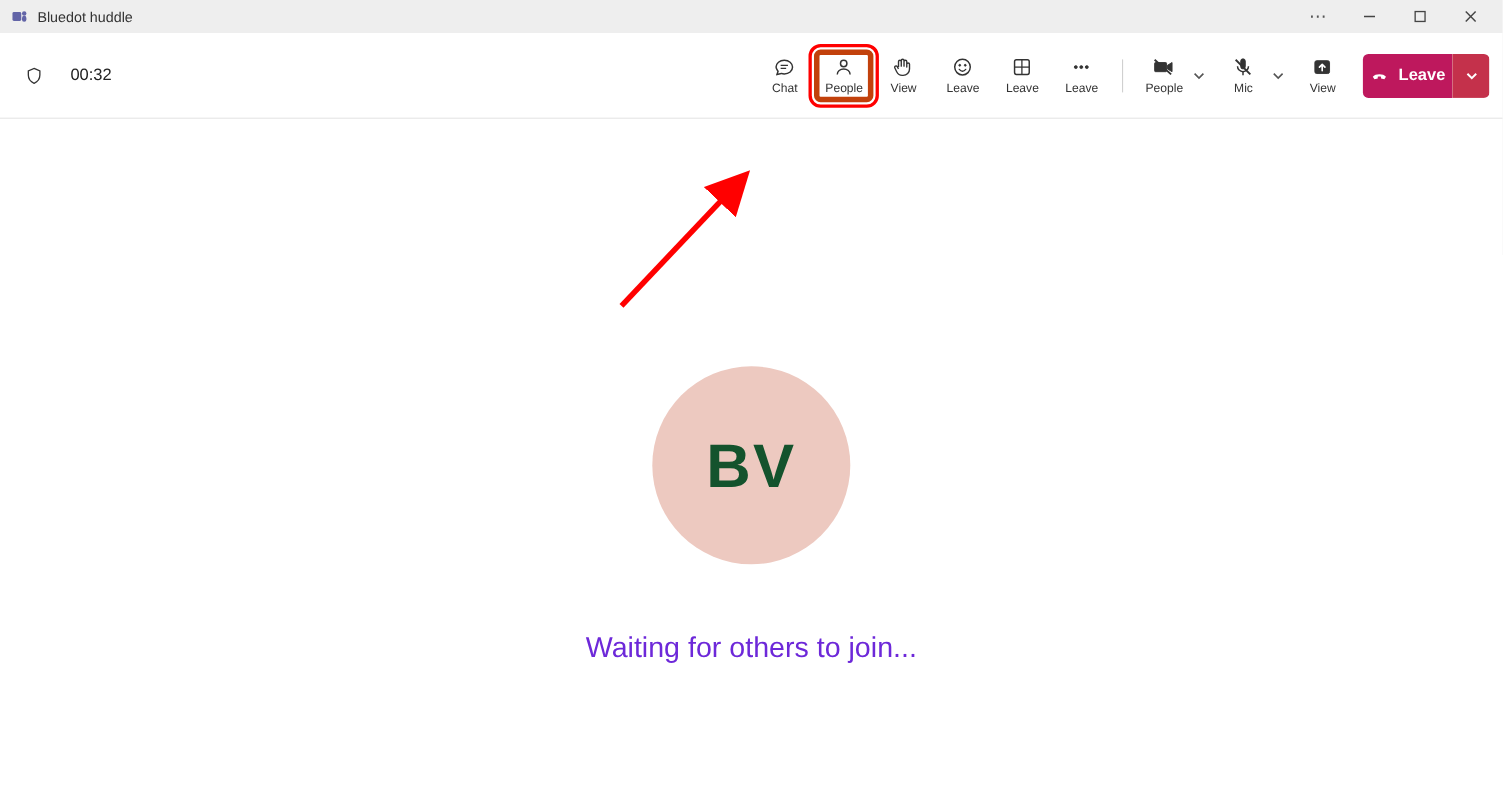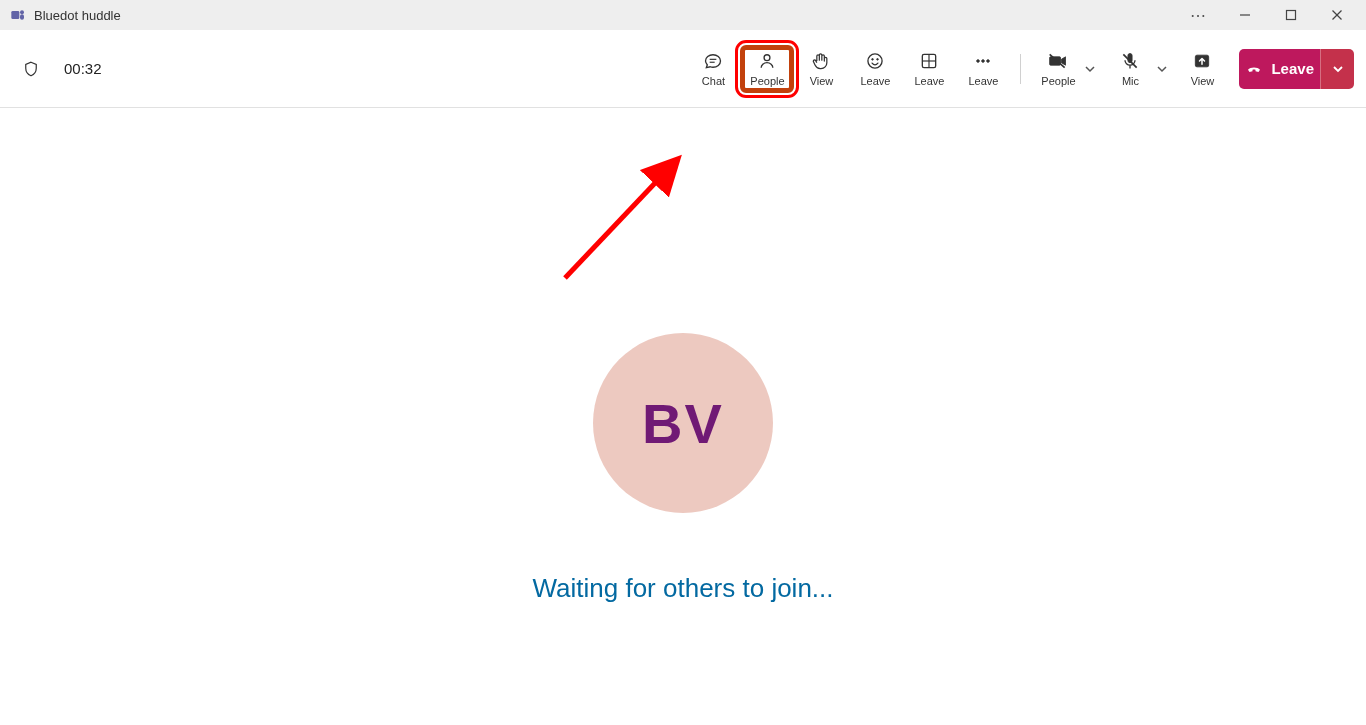--- a/index.html
+++ b/index.html
@@ -74,22 +74,22 @@
     position:relative;
     height: calc(725px - 30px - 62px);
     background:#ffffff;
     display:flex; flex-direction:column; align-items:center; justify-content:flex-start;
     padding-top: 225px;
   }
   .avatar {
     width:180px; height:180px; border-radius:50%;
     background:#edc9c0; display:flex; align-items:center; justify-content:center;
   }
-  .avatar-text { font-size:56px; font-weight:600; color:#701a75; letter-spacing:2px; }
-  .waiting { margin-top:60px; font-size:26px; color:#0369a1; }
+  .avatar-text { font-size:56px; font-weight:600; color:#14532d; letter-spacing:2px; }
+  .waiting { margin-top:60px; font-size:26px; color:#6d28d9; }
 
   
   .annotation-arrow {
     position:absolute;
     left:555px; top:40px;
     width:140px; height:140px;
     pointer-events:none;
   }
 </style>
 </head>

